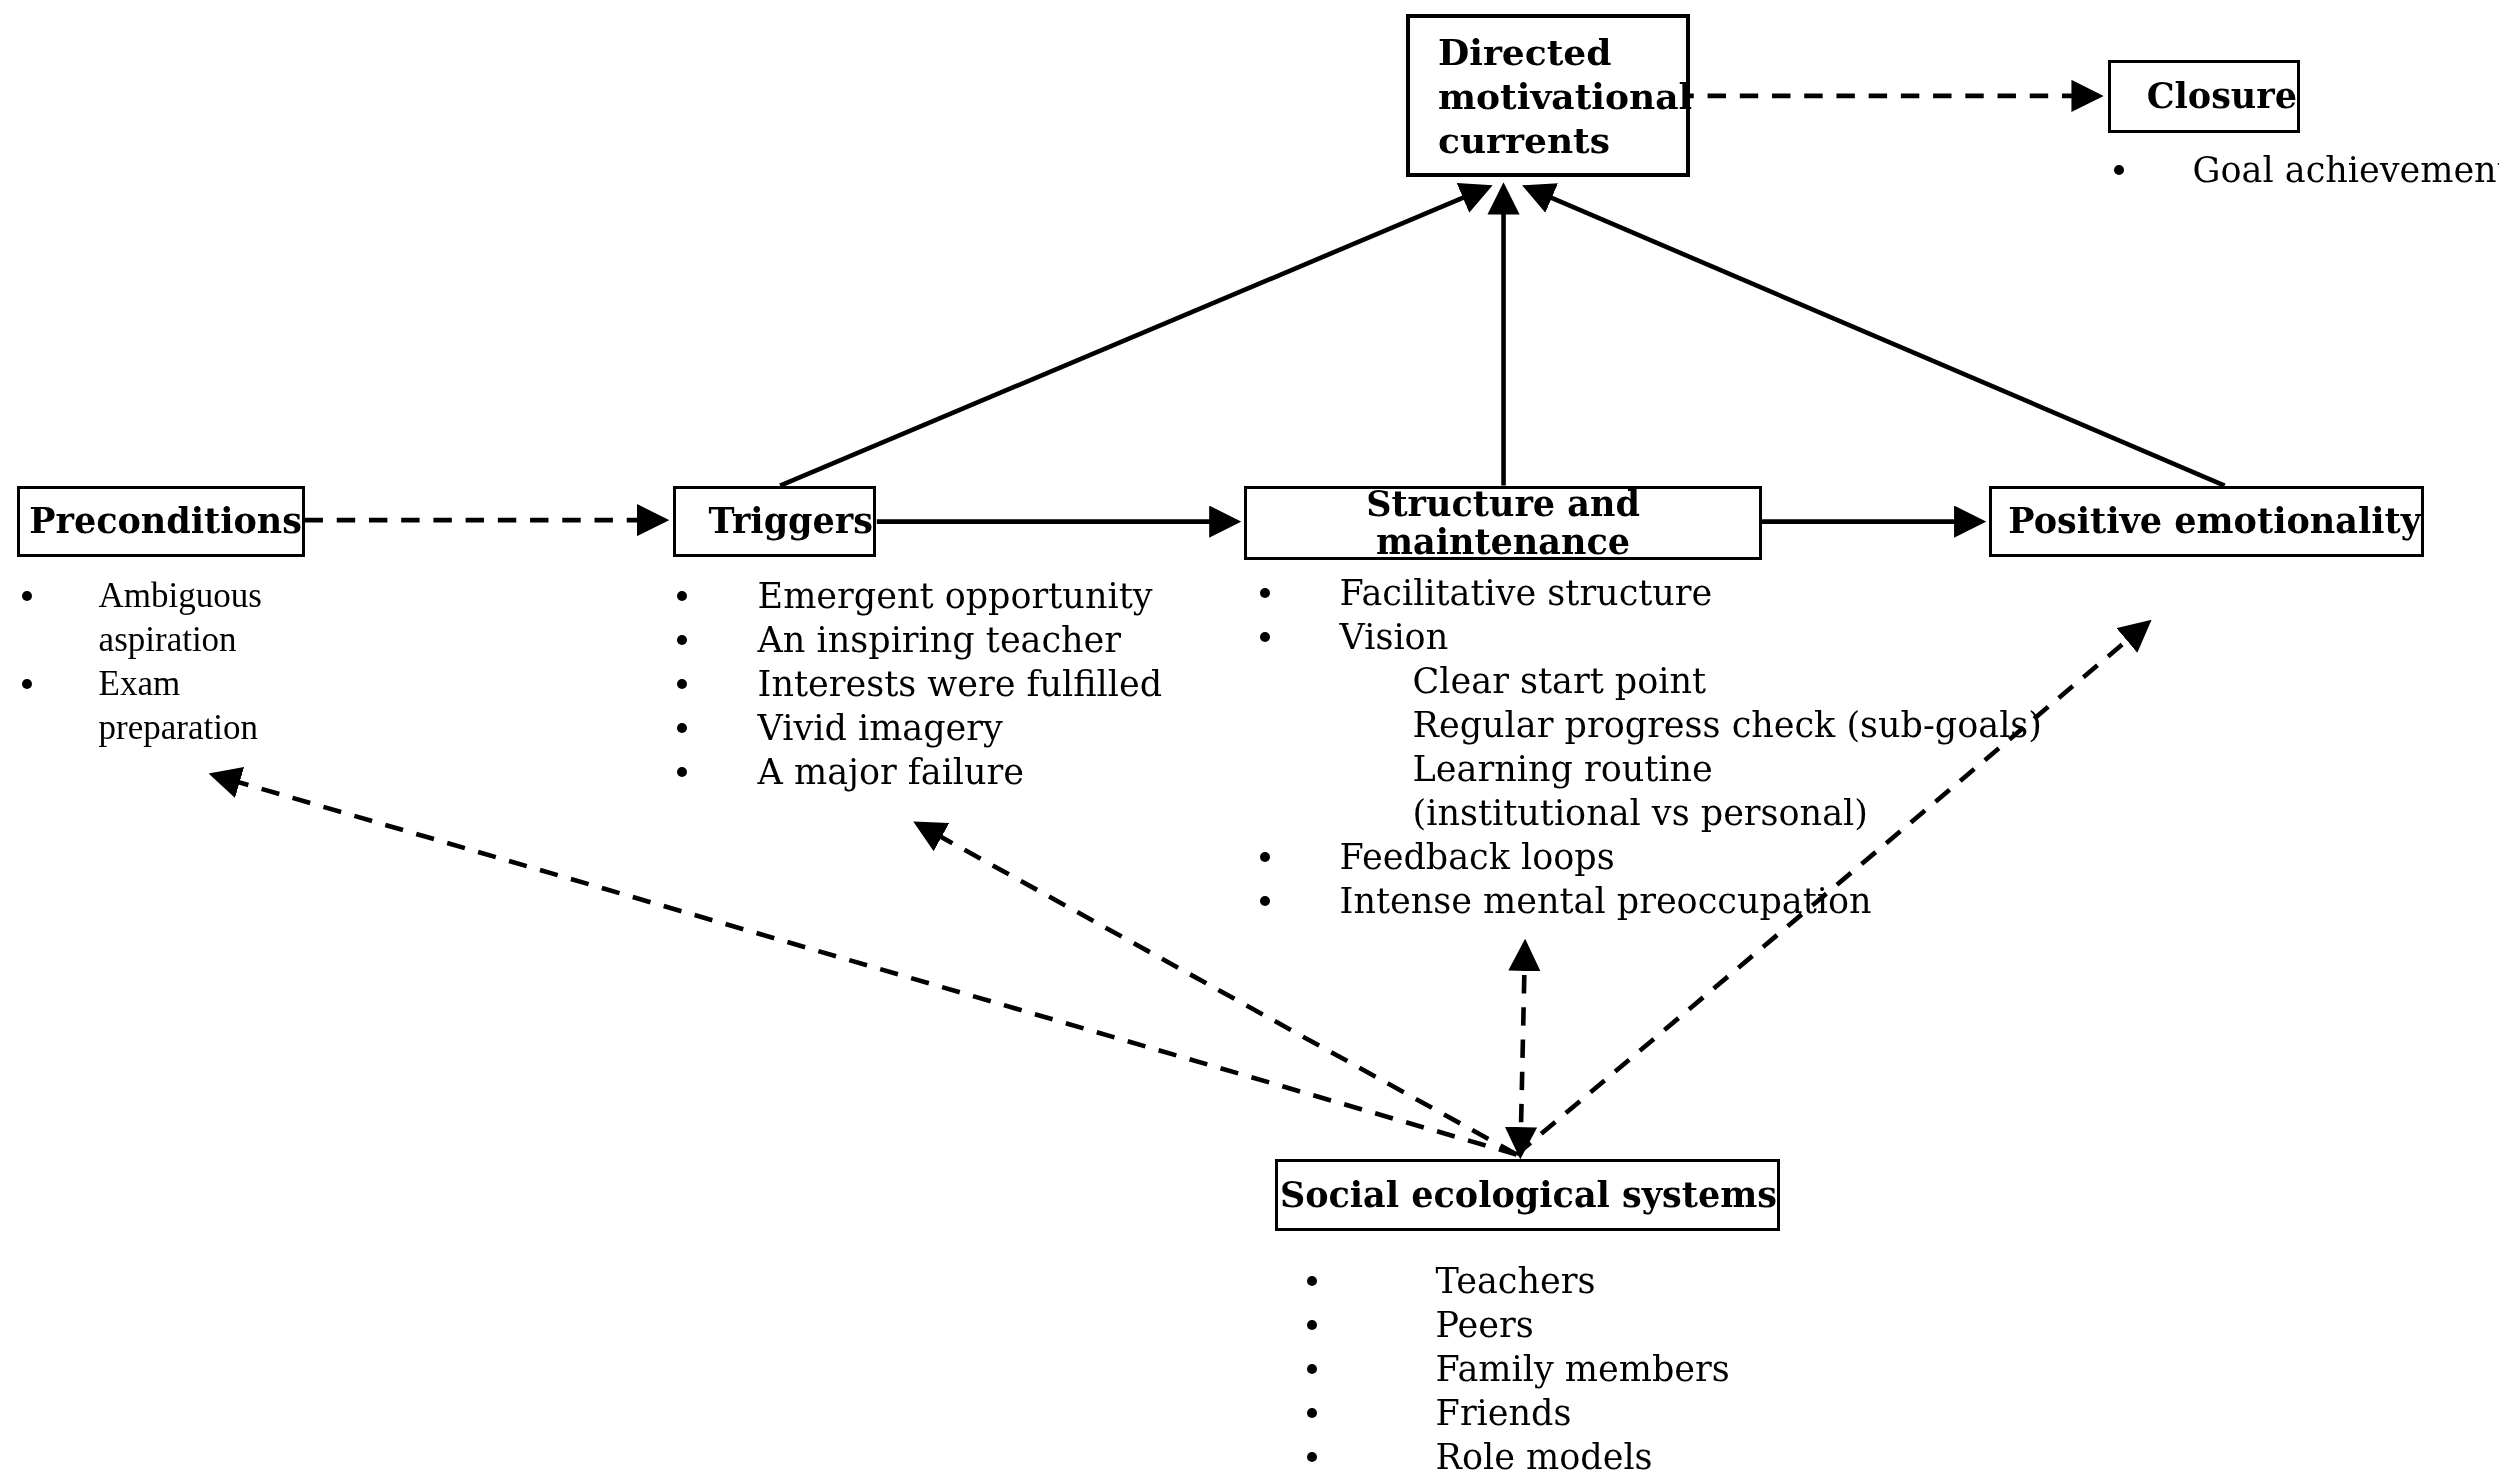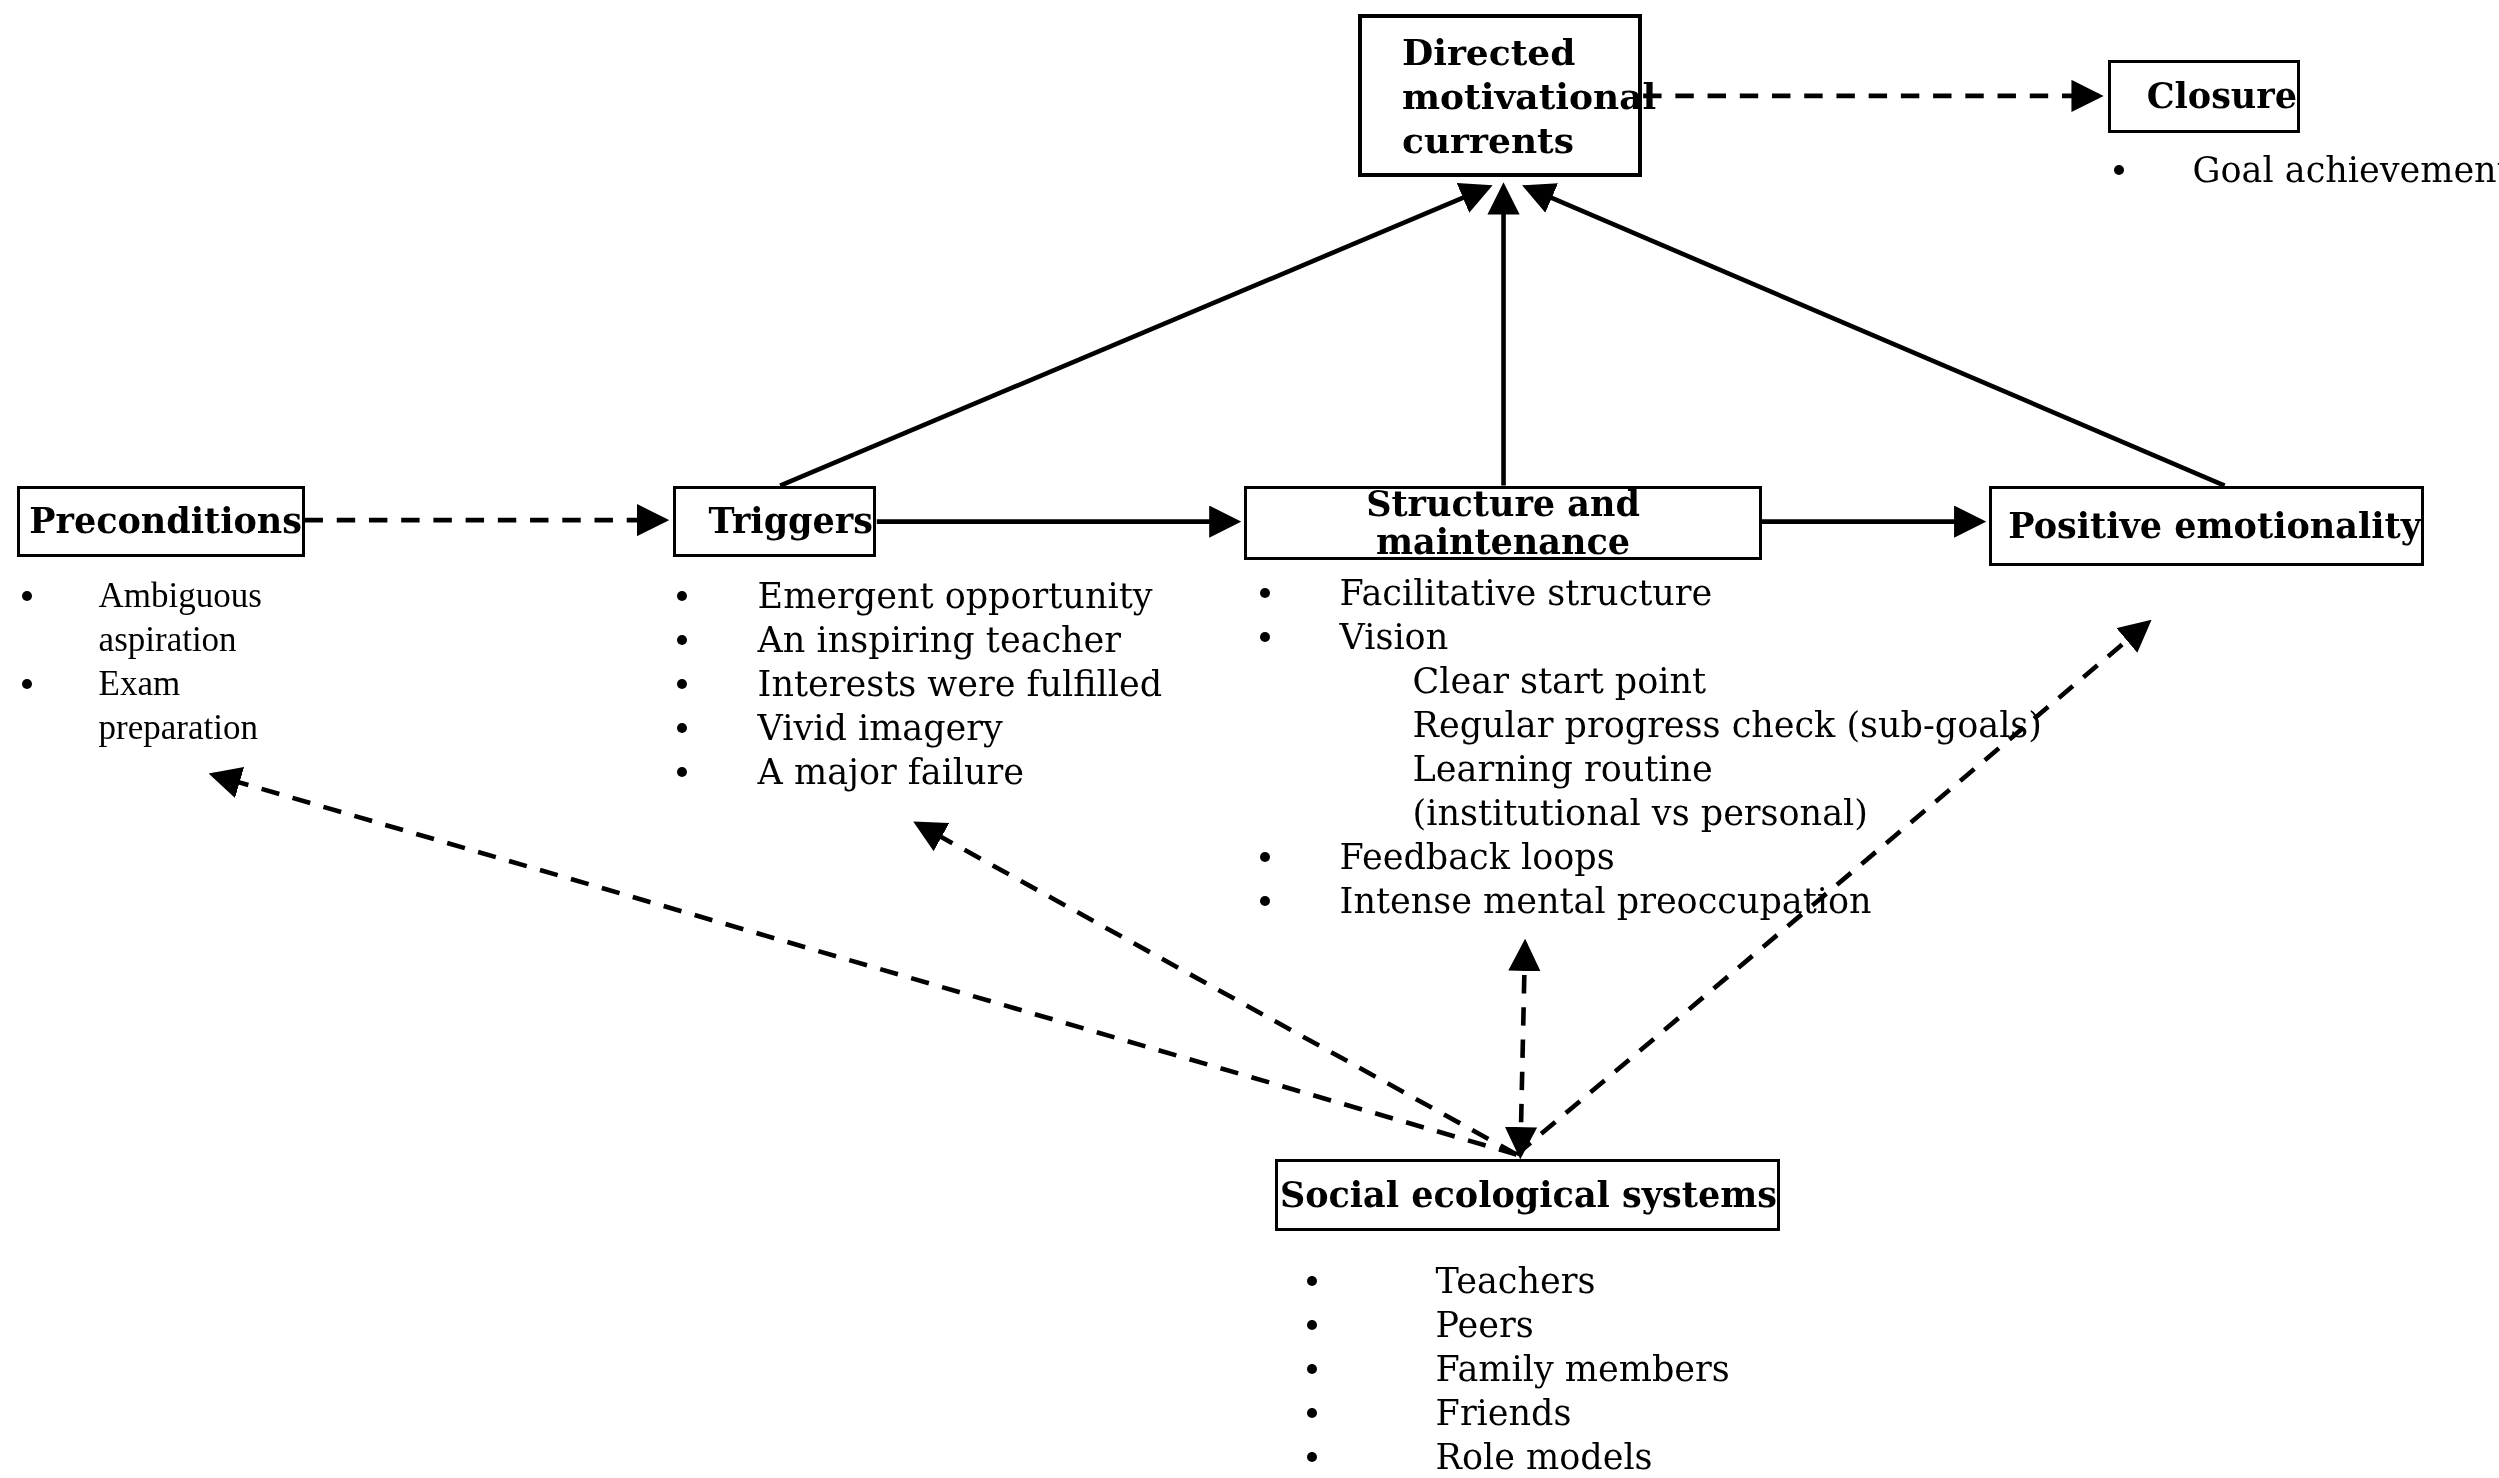--- a/index.html
+++ b/index.html
@@ -14,21 +14,21 @@
   .wires{position:absolute;left:0;top:0;width:2500px;height:1479px;}
   .node{
     position:absolute;box-sizing:border-box;
     border:3.8px solid #000;background:#fff;
     display:flex;align-items:center;justify-content:flex-end;
     font-weight:bold;font-size:35px;line-height:1.1;
     z-index:2;text-align:center;
   }
   .node.dmc{
     border-width:4.6px;justify-content:flex-start;text-align:left;
-    padding-left:40px;padding-right:6.1px;line-height:44px;font-size:36px;
+    padding-left:28px;padding-right:6.1px;line-height:44px;font-size:36px;margin-left:48px;
   }
   .list{position:absolute;font-size:35px;line-height:44px;z-index:2;}
   .list .row{display:flex;align-items:flex-start;min-height:44px;}
   .list .bullet{
     flex:0 0 10px;width:10px;height:10px;border-radius:50%;
     background:#000;margin-top:17px;margin-left:4.6px;
   }
   .list .txt{display:block;}
   .list.nowrap .txt{white-space:nowrap;}
   .list .row.indent .bullet{visibility:hidden;}
@@ -88,21 +88,21 @@
   </div>
 
   <div class="node" style="left:673px;top:486px;width:203px;height:71px;">
     <span>Triggers</span>
   </div>
 
   <div class="node" style="left:1244px;top:486px;width:518px;height:74px;">
     <span>Structure and maintenance</span>
   </div>
 
-  <div class="node" style="left:1989px;top:486px;width:435px;height:80px;">
+  <div class="node" style="left:1989px;top:486px;width:435px;height:71px;">
     <span>Positive emotionality</span>
   </div>
 
   <div class="node" style="left:1275px;top:1159px;width:505px;height:72px;">
     <span>Social ecological systems</span>
   </div>
 
   <div class="list l-closure nowrap">
 
   <div class="row">

